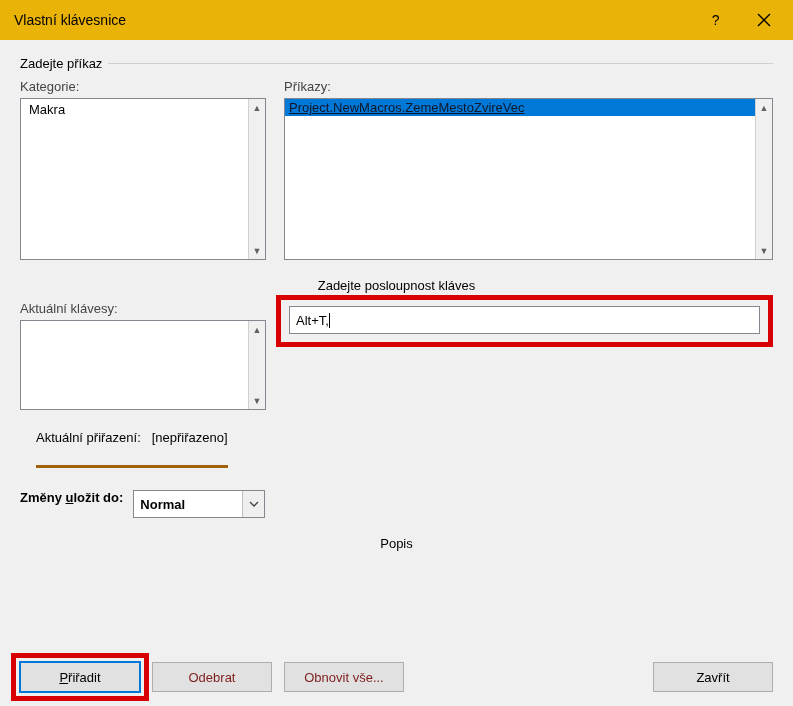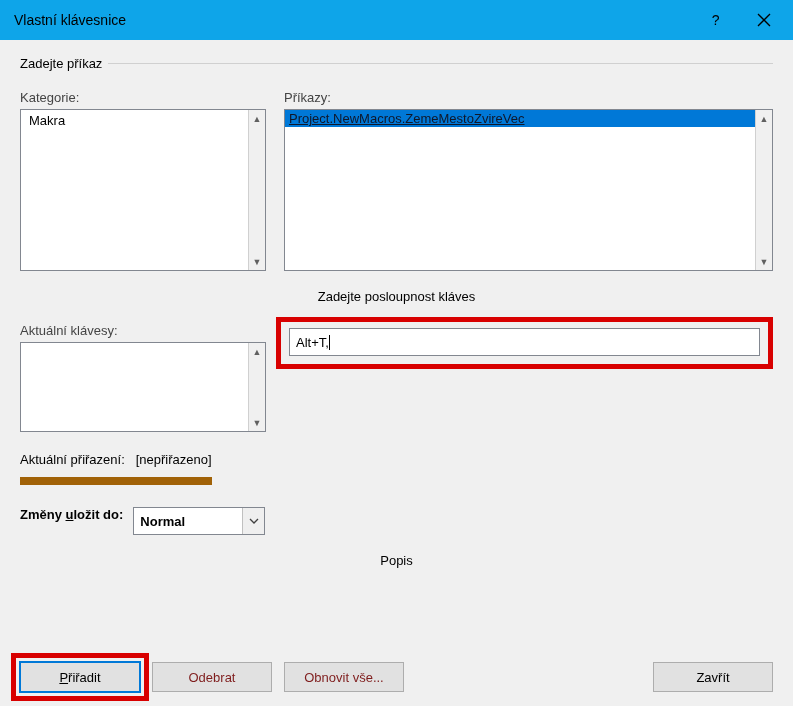--- a/index.html
+++ b/index.html
@@ -18,21 +18,21 @@
       background: #f0f0f0;
       width: 100%;
       height: 100%;
       display: flex;
       flex-direction: column;
     }
     .titlebar {
       display: flex;
       align-items: center;
       padding: 8px 14px;
-      background: #0ea5e9;
+      background: #eab308;
       height: 40px;
     }
     .titlebar-title {
       flex: 1;
       font-size: 14px;
       color: #000;
     }
     .titlebar-buttons {
       display: flex;
       gap: 18px;
@@ -70,21 +70,20 @@
     }
     .group-header .line {
       flex: 1;
       height: 1px;
       background: #d0d0d0;
       margin-left: 6px;
     }
     .two-col {
       display: flex;
       gap: 18px;
-      margin-top: 11px;
     }
     .col {
       flex: 1;
       display: flex;
       flex-direction: column;
     }
     .col-narrow-left {
       flex: 0 0 246px;
     }
     .label {
@@ -166,23 +165,24 @@
       margin-right: -0px;
       margin-top: -6px;
       margin-bottom: -4px;
     }
     .assignment-row {
       margin-top: 20px;
       font-size: 13px;
       display: inline-block;
     }
     .red-underline-wrap {
-      border-bottom: 8px solid #a16207;
-      padding-bottom: 10px;
+      border-bottom: 3px solid #a16207;
+      padding-bottom: 20px;
       display: inline-block;
+      margin-left: 16px;
     }
     .save-row {
       display: flex;
       align-items: flex-start;
       margin-top: 22px;
       gap: 10px;
       font-weight: bold;
     }
     .combo {
       display: flex;

